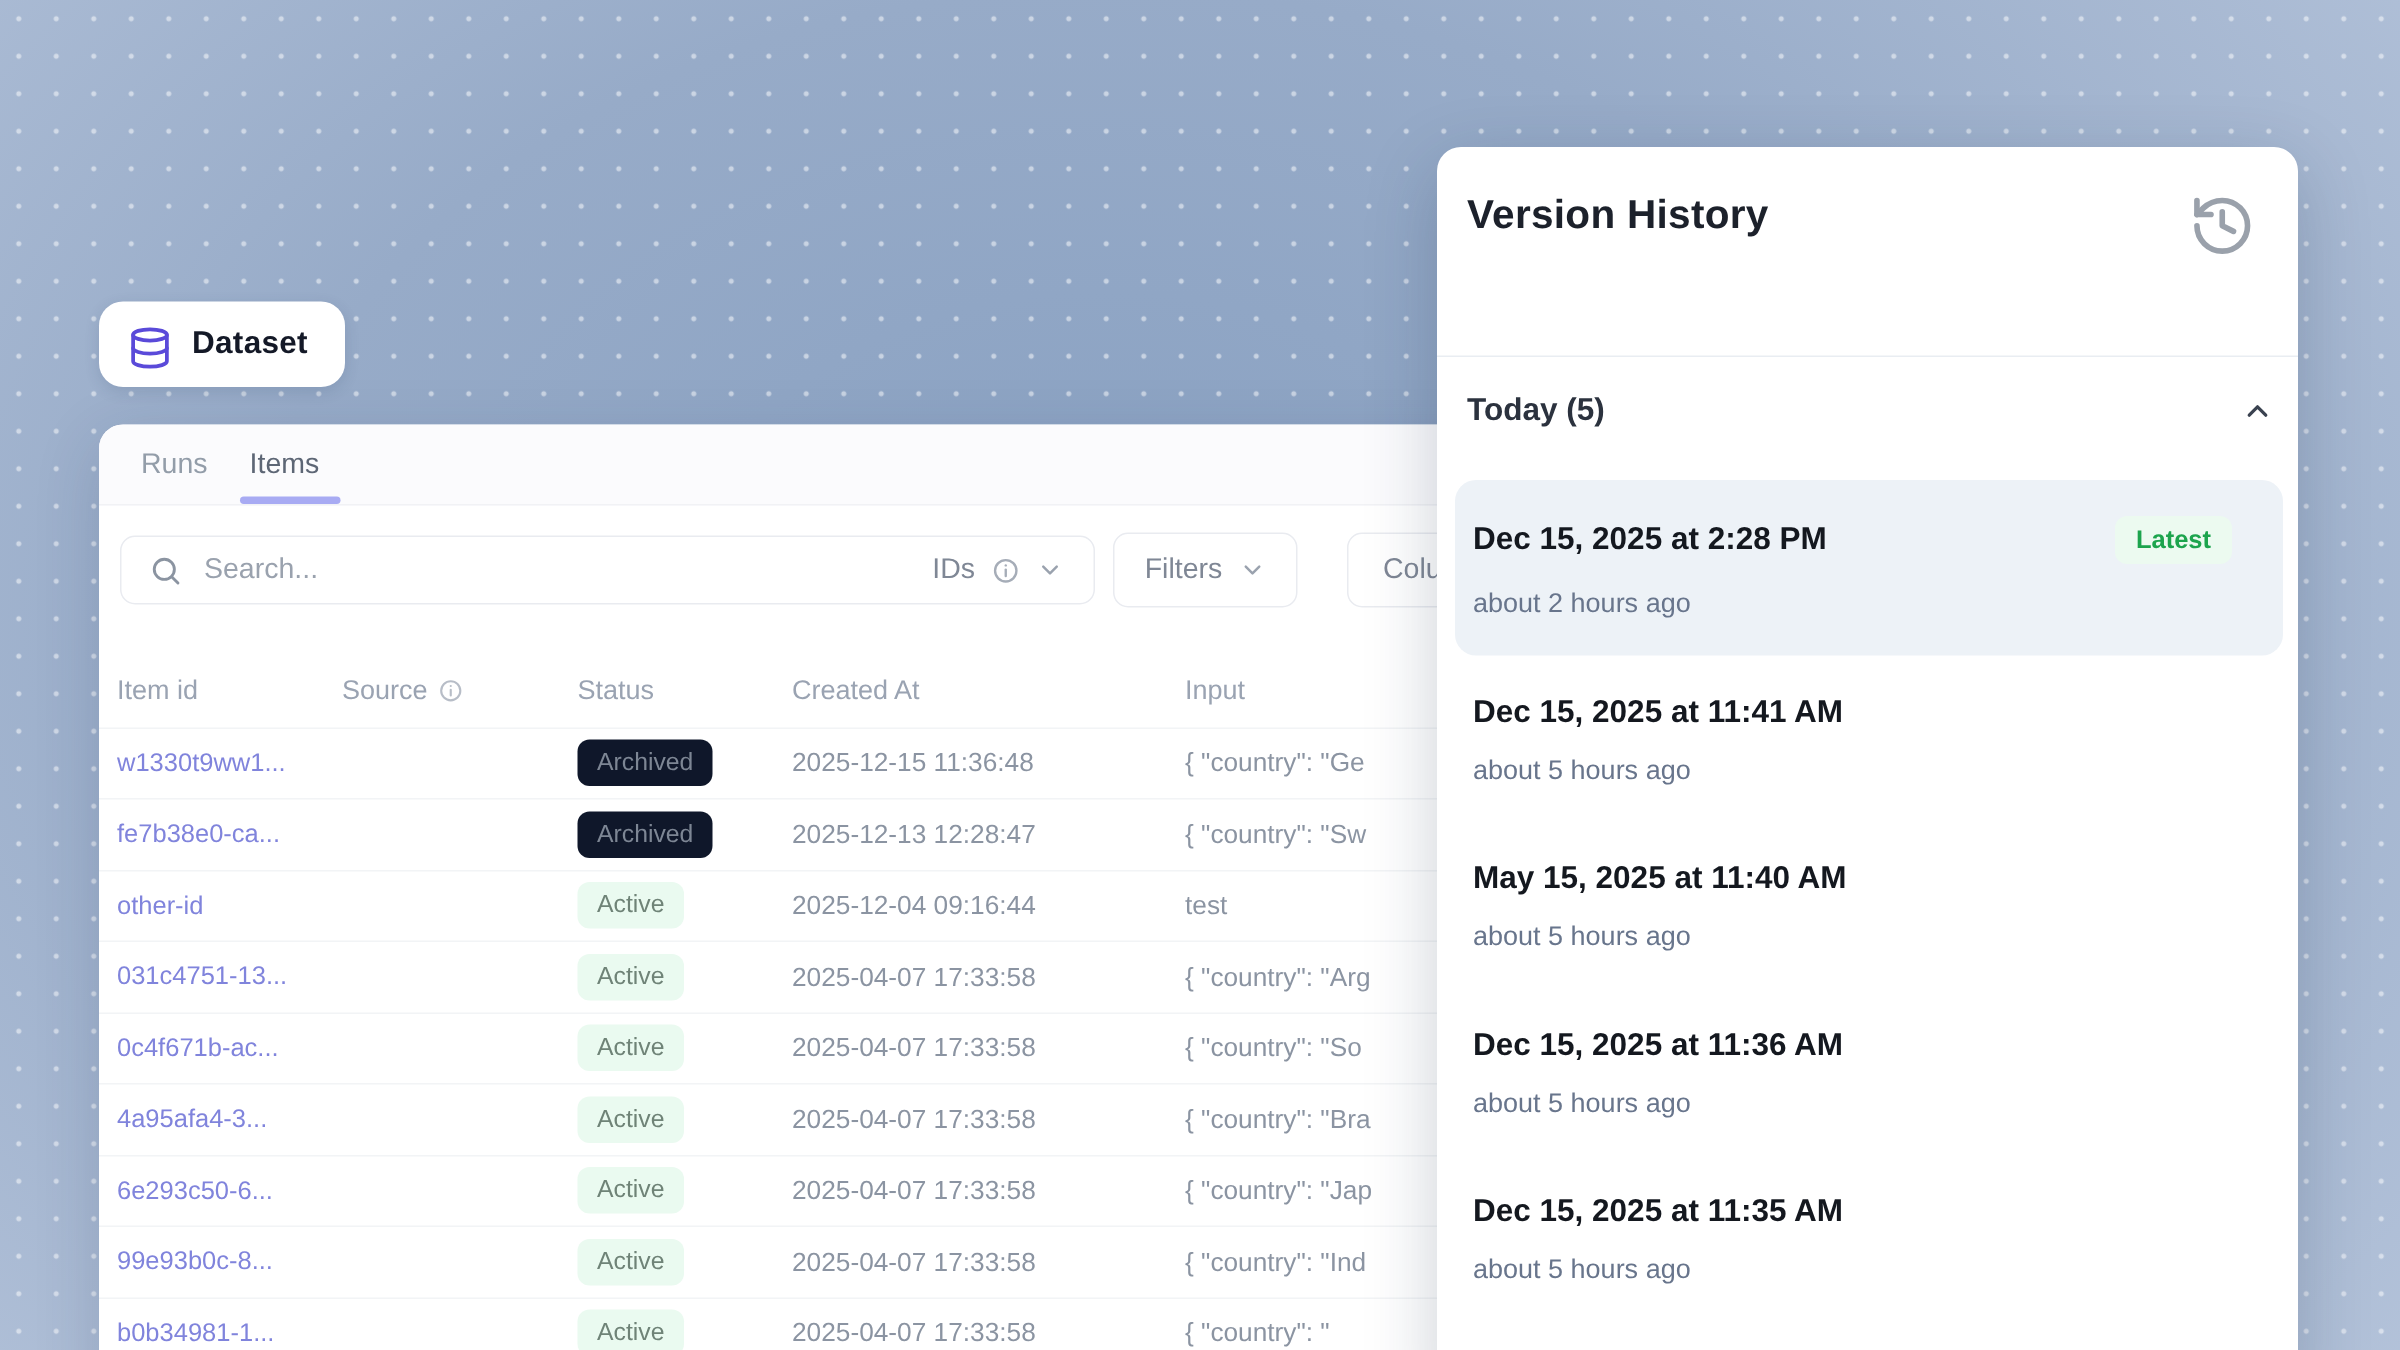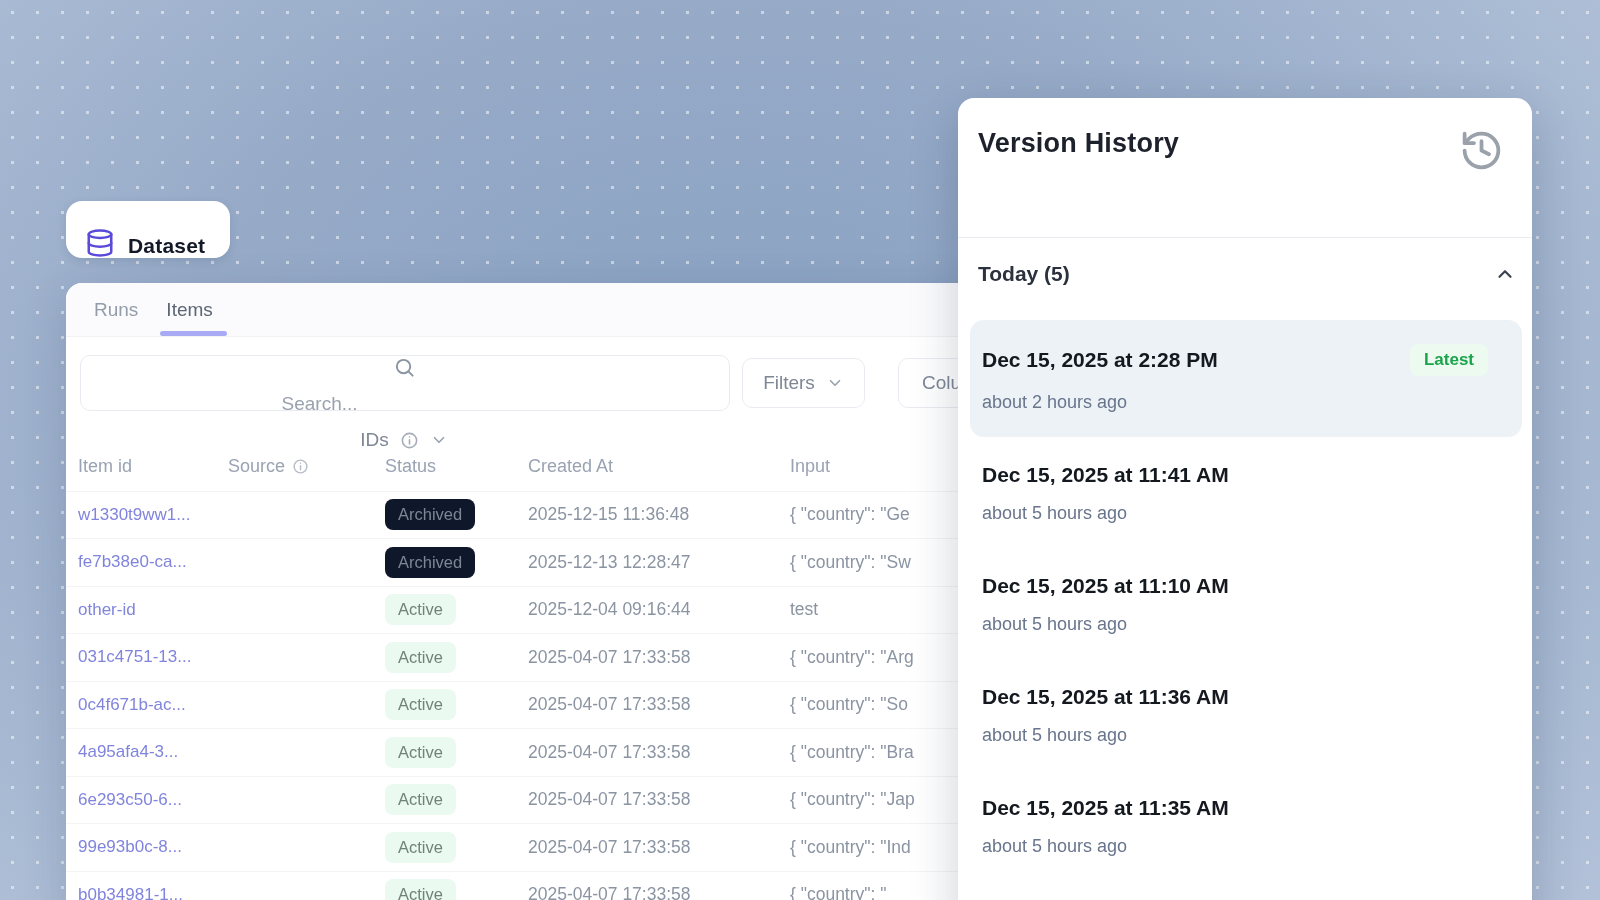--- a/index.html
+++ b/index.html
@@ -10,21 +10,21 @@
     background-image:
       radial-gradient(circle, rgba(255,255,255,.5) 1.4px, transparent 2px),
       radial-gradient(110% 140% at 46% 44%, #89a1c2 0%, #97abc8 32%, #b4c3da 65%, #d7e0ee 100%);
     background-size:25px 25px, 100% 100%;
   }
   svg { display:block; }
 
   
   .dataset-badge {
     position:absolute; left:66px; top:201px; height:57px; z-index:2;
-    display:flex; align-items:flex-end; gap:13px;
+    display:flex; align-items:flex-start; gap:13px;
     background:#ffffff; border-radius:16px; padding:16px 25px 0 19px;
     box-shadow:0 3px 10px rgba(35,55,95,.14);
   }
   .dataset-badge .label { font-size:21px; font-weight:700; color:#141927; letter-spacing:.2px; }
 
   
   .main-panel {
     position:absolute; left:66px; top:283px; width:1174px; height:660px; z-index:1;
     background:#ffffff; border-radius:16px; overflow:hidden;
     box-shadow:0 12px 44px rgba(30,45,80,.16);
@@ -35,22 +35,22 @@
   }
   .tab { position:relative; font-size:19px; color:#939da9; cursor:default; }
   .tab.active { color:#5d6675; }
   .tab.active::after {
     content:""; position:absolute; left:-6px; right:-14px; bottom:-15px;
     height:5px; border-radius:3px; background:#a8abf3;
   }
 
   .toolbar { display:flex; align-items:center; padding:18px 14px 18px 14px; }
   .search-box {
-    width:650px; height:56px; border:1px solid #e9ebf0; border-radius:10px;
-    display:flex; align-items:center; padding:0 20px 0 18px; gap:14px; background:#fff;flex-direction:column;
+    width:650px; height:46px; border:1px solid #e9ebf0; border-radius:10px;
+    display:flex; align-items:center; padding:0 20px 0 18px; gap:14px; background:#fff;
   }
   .search-box input {
     flex:1; border:none; outline:none; font-size:19px; color:#3b4452; background:transparent;
     font-family:inherit;
   }
   .search-box input::placeholder { color:#9aa2ae; }
   .ids-cluster { display:flex; align-items:center; gap:11px; color:#7f8795; font-size:19px; }
   .btn {
     height:50px; border:1px solid #e9ebf0; border-radius:10px; background:#fff;
     display:flex; align-items:center; justify-content:center; gap:11px;
@@ -370,21 +370,21 @@
       <div class="vh-entry">
         <div class="vh-entry-top">
           <span class="vh-entry-date">Dec 15, 2025 at 11:41 AM</span>
 
         </div>
         <div class="vh-entry-ago">about 5 hours ago</div>
       </div>
 
       <div class="vh-entry">
         <div class="vh-entry-top">
-          <span class="vh-entry-date">Dec 15, 2025 at 11:10 AM</span>
+          <span class="vh-entry-date">May 15, 2025 at 11:40 AM</span>
 
         </div>
         <div class="vh-entry-ago">about 5 hours ago</div>
       </div>
 
       <div class="vh-entry">
         <div class="vh-entry-top">
           <span class="vh-entry-date">Dec 15, 2025 at 11:36 AM</span>
 
         </div>

